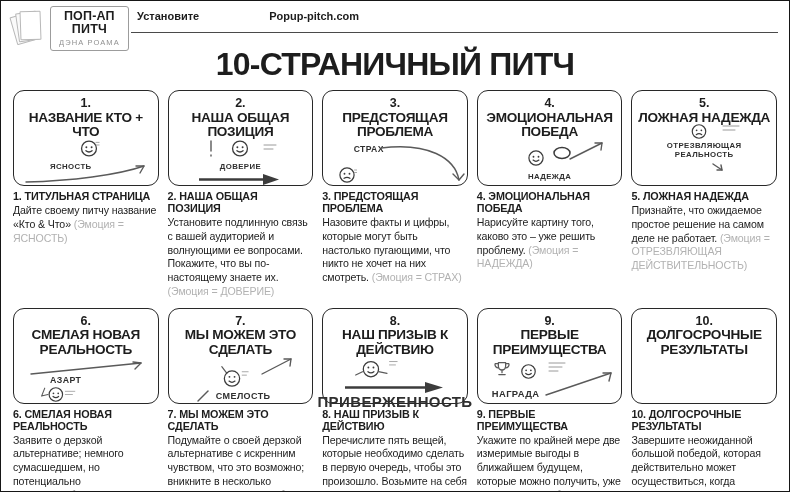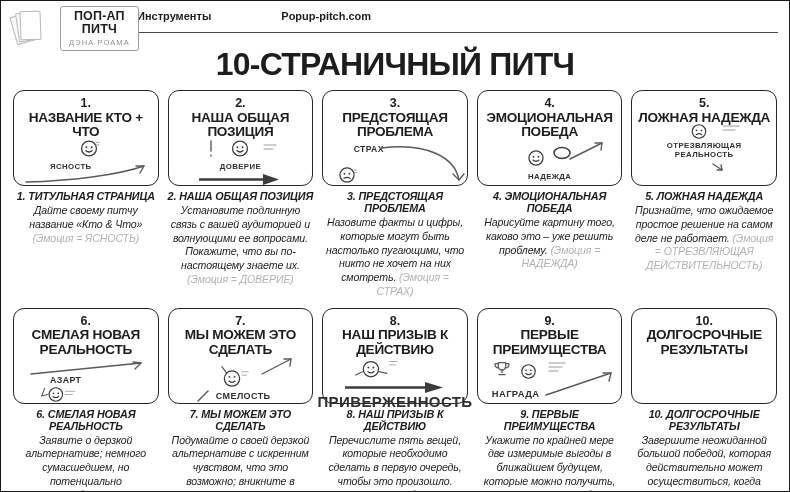--- a/index.html
+++ b/index.html
@@ -6,21 +6,21 @@
   html,body { margin:0; padding:0; }
   body {
     width:790px; height:492px; overflow:hidden; position:relative;
     background:#ffffff; color:#1d1d1d;
     font-family:"Liberation Sans", sans-serif;
     border:1px solid #161616;
   }
   
   .hdr { position:relative; height:44px; }
   .hdr-rule { position:absolute; left:130px; right:11px; top:31px; border-top:1.5px solid #4a4a4a; }
-  .logo { position:absolute; left:12px; top:5px; display:flex; align-items:flex-start; gap:17px; z-index:2; }
+  .logo { position:absolute; left:12px; top:5px; display:flex; align-items:flex-start; gap:7px; z-index:2; }
   .stack { position:relative; width:30px; height:40px; margin-top:3px; }
   .stack i { position:absolute; width:21px; height:29px; background:#fafafa; border:1px solid #b8b8b8; border-radius:1px; }
   .stack i:nth-child(1){ transform:rotate(-16deg); left:0;  top:5px; }
   .stack i:nth-child(2){ transform:rotate(-8deg);  left:4px; top:3px; }
   .stack i:nth-child(3){ transform:rotate(-2deg);  left:7px; top:2px; background:#fff; }
   .logo-box { border:1.5px solid #9c9c9c; border-radius:3px; background:#fff; padding:3px 8px 3px; text-align:center; }
   .logo-t { font-weight:700; font-size:12.5px; line-height:1.04; letter-spacing:.2px; }
   .logo-s { font-size:7.5px; font-weight:400; color:#909090; letter-spacing:1.1px; margin-top:2px; }
   .nav { position:absolute; top:9px; left:136px; display:flex; gap:70px; font-size:11px; font-weight:700; }
   .nav .site { cursor:pointer; }
@@ -31,21 +31,21 @@
   .title { text-align:center; font-size:32px; font-weight:700; letter-spacing:-.8px; margin:1px 14px 7px; }
   
   .grid { display:grid; grid-template-columns:repeat(5,1fr); column-gap:9px; row-gap:9px; padding:0 12px; }
   .card { border:1.6px solid #282828; border-radius:11px; height:96px; padding:6px 3px 2px; text-align:center; background:#fff; }
   .cnum   { font-size:12.5px; font-weight:700; line-height:1; }
   .ctitle { font-size:13.6px; font-weight:700; line-height:1.07; letter-spacing:-.3px; margin-top:1px; }
   .sketch { position:relative; height:46px; margin-top:1px; }
   .s { position:absolute; }
   .slabel { position:absolute; font-size:7.8px; font-weight:700; color:#2f2f2f; letter-spacing:.4px; white-space:nowrap; }
   .slabel.two { white-space:normal; line-height:1.15; width:100%; left:0; text-align:center; }
-  .desc { margin-top:4px; text-align:center;font-style:italic; }
+  .desc { margin-top:4px; text-align:left; }
   .dtitle { font-size:10.8px; font-weight:700; letter-spacing:-.15px; }
   .dbody { font-size:10.6px; line-height:1.3; letter-spacing:-.12px; margin:2px 0 0; }
   .emo { color:#b2b2b2; }
   svg .ln { fill:none; stroke:#5a5a5a; stroke-width:1.4; stroke-linecap:round; stroke-linejoin:round; }
   svg .fc { fill:none; stroke:#3c3c3c; stroke-width:1.5; stroke-linecap:round; }
   svg .sq { fill:none; stroke:#9a9a9a; stroke-width:1; stroke-linecap:round; }
 </style>
 </head>
 <body>
 
@@ -57,21 +57,21 @@
         <i></i>
         <i></i>
       </div>
     <div class="logo-box">
       <div class="logo-t">ПОП-АП</div>
       <div class="logo-t">ПИТЧ</div>
       <div class="logo-s">ДЭНА РОАМА</div>
     </div>
   </div>
   <div class="nav">
-    <span>Инструменты</span>
+    <span>Установите</span>
     <span class="site">Popup-pitch.com</span>
   </div>
 </div>
 
 <div class="title">10-СТРАНИЧНЫЙ ПИТЧ</div>
 
 <div class="grid">
 
   <div class="cell">
     <div class="card">

